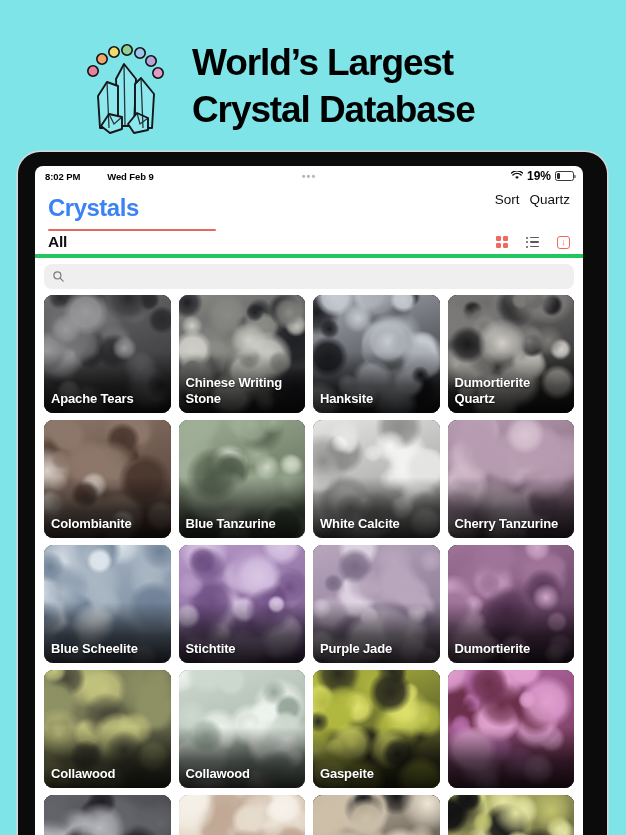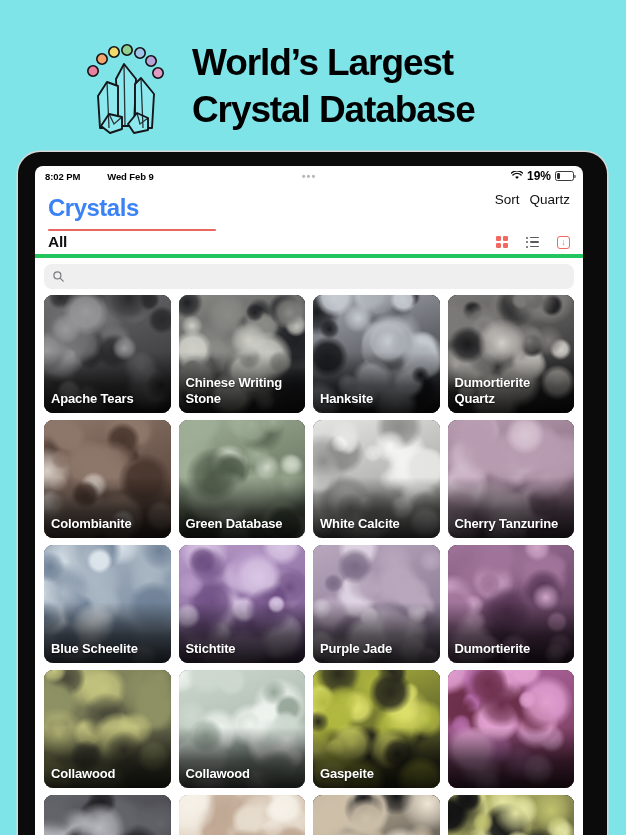--- a/index.html
+++ b/index.html
@@ -379,21 +379,21 @@
       </div>
 
       <div class="card">
         <div class="card-img" style="background: radial-gradient(25.8px at 34.3px 104.7px, rgb(141, 118, 106) 0%, rgba(141, 118, 106, 0.56) 62%, rgba(0, 0, 0, 0) 100%), radial-gradient(16.1px at 117.1px 96.3px, rgb(141, 118, 106) 0%, rgba(141, 118, 106, 0.9) 62%, rgba(0, 0, 0, 0) 100%), radial-gradient(10.7px at 17.3px 39px, rgb(141, 118, 106) 0%, rgba(141, 118, 106, 0.67) 62%, rgba(0, 0, 0, 0) 100%), radial-gradient(24.2px at 3.1px 50.9px, rgb(217, 207, 198) 0%, rgba(217, 207, 198, 0.52) 62%, rgba(0, 0, 0, 0) 100%), radial-gradient(20px at 9.5px 4px, rgb(141, 118, 106) 0%, rgba(141, 118, 106, 0.66) 62%, rgba(0, 0, 0, 0) 100%), radial-gradient(14.6px at 41.5px 74.6px, rgb(74, 55, 46) 0%, rgba(74, 55, 46, 0.77) 62%, rgba(0, 0, 0, 0) 100%), radial-gradient(15.5px at 73.3px 110.5px, rgb(141, 118, 106) 0%, rgba(141, 118, 106, 0.86) 62%, rgba(0, 0, 0, 0) 100%), radial-gradient(10.4px at 14.7px 63px, rgb(141, 118, 106) 0%, rgba(141, 118, 106, 0.89) 62%, rgba(0, 0, 0, 0) 100%), radial-gradient(18.6px at 23.9px 16.6px, rgb(141, 118, 106) 0%, rgba(141, 118, 106, 0.93) 62%, rgba(0, 0, 0, 0) 100%), radial-gradient(21.5px at 5.9px 109.2px, rgb(141, 118, 106) 0%, rgba(141, 118, 106, 0.66) 62%, rgba(0, 0, 0, 0) 100%), radial-gradient(25.5px at 34.1px 104.5px, rgb(141, 118, 106) 0%, rgba(141, 118, 106, 0.86) 62%, rgba(0, 0, 0, 0) 100%), radial-gradient(13.8px at 49.8px 65.5px, rgb(217, 207, 198) 0%, rgba(217, 207, 198, 0.63) 62%, rgba(0, 0, 0, 0) 100%), radial-gradient(12.6px at 15.9px 10.2px, rgb(141, 118, 106) 0%, rgba(141, 118, 106, 0.63) 62%, rgba(0, 0, 0, 0) 100%), radial-gradient(27.5px at 45.8px 46.5px, rgb(141, 118, 106) 0%, rgba(141, 118, 106, 0.83) 62%, rgba(0, 0, 0, 0) 100%), radial-gradient(21.5px at 24.7px 79.2px, rgb(141, 118, 106) 0%, rgba(141, 118, 106, 0.5) 62%, rgba(0, 0, 0, 0) 100%), radial-gradient(14.7px at 6.7px 84.5px, rgb(217, 207, 198) 0%, rgba(217, 207, 198, 0.76) 62%, rgba(0, 0, 0, 0) 100%), radial-gradient(26.7px at 100.5px 59.4px, rgb(74, 55, 46) 0%, rgba(74, 55, 46, 0.95) 62%, rgba(0, 0, 0, 0) 100%), radial-gradient(21.5px at 41.8px 39.8px, rgb(141, 118, 106) 0%, rgba(141, 118, 106, 0.51) 62%, rgba(0, 0, 0, 0) 100%), radial-gradient(12.3px at 79px 101.7px, rgb(217, 207, 198) 0%, rgba(217, 207, 198, 0.86) 62%, rgba(0, 0, 0, 0) 100%), radial-gradient(21.1px at 7.9px 34px, rgb(74, 55, 46) 0%, rgba(74, 55, 46, 0.52) 62%, rgba(0, 0, 0, 0) 100%), radial-gradient(27.9px at 66.5px 47.7px, rgb(141, 118, 106) 0%, rgba(141, 118, 106, 0.76) 62%, rgba(0, 0, 0, 0) 100%), radial-gradient(17.6px at 78.8px 19.9px, rgb(74, 55, 46) 0%, rgba(74, 55, 46, 0.87) 62%, rgba(0, 0, 0, 0) 100%), radial-gradient(16.9px at 36.2px 110.2px, rgb(141, 118, 106) 0%, rgba(141, 118, 106, 0.83) 62%, rgba(0, 0, 0, 0) 100%), radial-gradient(23.6px at 46px 94.6px, rgb(141, 118, 106) 0%, rgba(141, 118, 106, 0.94) 62%, rgba(0, 0, 0, 0) 100%), radial-gradient(15.8px at 92.4px 11.7px, rgb(141, 118, 106) 0%, rgba(141, 118, 106, 0.94) 62%, rgba(0, 0, 0, 0) 100%), radial-gradient(27.4px at 85.1px 8.4px, rgb(141, 118, 106) 0%, rgba(141, 118, 106, 0.6) 62%, rgba(0, 0, 0, 0) 100%), radial-gradient(24.2px at 77.6px 95.9px, rgb(141, 118, 106) 0%, rgba(141, 118, 106, 0.77) 62%, rgba(0, 0, 0, 0) 100%), radial-gradient(13.1px at 92.2px 52px, rgb(141, 118, 106) 0%, rgba(141, 118, 106, 0.89) 62%, rgba(0, 0, 0, 0) 100%), radial-gradient(11.4px at 85.1px 35.1px, rgb(74, 55, 46) 0%, rgba(74, 55, 46, 0.93) 62%, rgba(0, 0, 0, 0) 100%), radial-gradient(14.1px at 39.6px 92.4px, rgb(141, 118, 106) 0%, rgba(141, 118, 106, 0.89) 62%, rgba(0, 0, 0, 0) 100%), radial-gradient(14.8px at 71.2px 57.9px, rgb(141, 118, 106) 0%, rgba(141, 118, 106, 0.75) 62%, rgba(0, 0, 0, 0) 100%), radial-gradient(25.9px at 6.7px 96.7px, rgb(217, 207, 198) 0%, rgba(217, 207, 198, 0.45) 62%, rgba(0, 0, 0, 0) 100%), radial-gradient(13.5px at 86.5px 22.4px, rgb(74, 55, 46) 0%, rgba(74, 55, 46, 0.49) 62%, rgba(0, 0, 0, 0) 100%), radial-gradient(27.5px at 72.2px 98.2px, rgb(141, 118, 106) 0%, rgba(141, 118, 106, 0.82) 62%, rgba(0, 0, 0, 0) 100%), linear-gradient(160deg, rgb(141, 118, 106) 0%, rgb(74, 55, 46) 100%) rgb(74, 55, 46); background-blend-mode: normal;"></div>
         <div class="card-shade"></div>
         <div class="card-label">Colombianite</div>
       </div>
       <div class="card">
         <div class="card-img" style="background: radial-gradient(11.2px at 110.7px 44.1px, rgb(205, 214, 196) 0%, rgba(205, 214, 196, 0.5) 62%, rgba(0, 0, 0, 0) 100%), radial-gradient(25px at 107.9px 64.9px, rgb(159, 174, 150) 0%, rgba(159, 174, 150, 0.46) 62%, rgba(0, 0, 0, 0) 100%), radial-gradient(21.4px at 72.4px 4.5px, rgb(159, 174, 150) 0%, rgba(159, 174, 150, 0.74) 62%, rgba(0, 0, 0, 0) 100%), radial-gradient(27.7px at 34.2px 54.8px, rgb(78, 91, 72) 0%, rgba(78, 91, 72, 0.66) 62%, rgba(0, 0, 0, 0) 100%), radial-gradient(22.3px at 48.7px 72.6px, rgb(159, 174, 150) 0%, rgba(159, 174, 150, 0.77) 62%, rgba(0, 0, 0, 0) 100%), radial-gradient(18.6px at 52.5px 50.8px, rgb(78, 91, 72) 0%, rgba(78, 91, 72, 0.86) 62%, rgba(0, 0, 0, 0) 100%), radial-gradient(10.6px at 14.1px 51.8px, rgb(159, 174, 150) 0%, rgba(159, 174, 150, 0.65) 62%, rgba(0, 0, 0, 0) 100%), radial-gradient(24.1px at 65.5px 80.2px, rgb(159, 174, 150) 0%, rgba(159, 174, 150, 0.48) 62%, rgba(0, 0, 0, 0) 100%), radial-gradient(12.9px at 93.7px 1.6px, rgb(159, 174, 150) 0%, rgba(159, 174, 150, 0.49) 62%, rgba(0, 0, 0, 0) 100%), radial-gradient(23.5px at 82.7px 10.4px, rgb(78, 91, 72) 0%, rgba(78, 91, 72, 0.54) 62%, rgba(0, 0, 0, 0) 100%), radial-gradient(19.3px at 23.5px 3.4px, rgb(159, 174, 150) 0%, rgba(159, 174, 150, 0.83) 62%, rgba(0, 0, 0, 0) 100%), radial-gradient(25.9px at 29.2px 79px, rgb(159, 174, 150) 0%, rgba(159, 174, 150, 0.72) 62%, rgba(0, 0, 0, 0) 100%), radial-gradient(19.9px at 49.9px 43.9px, rgb(205, 214, 196) 0%, rgba(205, 214, 196, 0.83) 62%, rgba(0, 0, 0, 0) 100%), radial-gradient(11px at 114.1px 45.2px, rgb(205, 214, 196) 0%, rgba(205, 214, 196, 0.5) 62%, rgba(0, 0, 0, 0) 100%), radial-gradient(13.9px at 78.2px 34.7px, rgb(159, 174, 150) 0%, rgba(159, 174, 150, 0.5) 62%, rgba(0, 0, 0, 0) 100%), radial-gradient(16.9px at 61.7px 0.1px, rgb(159, 174, 150) 0%, rgba(159, 174, 150, 0.6) 62%, rgba(0, 0, 0, 0) 100%), radial-gradient(11px at 56.5px 39.1px, rgb(78, 91, 72) 0%, rgba(78, 91, 72, 0.63) 62%, rgba(0, 0, 0, 0) 100%), radial-gradient(13.4px at 88px 47.3px, rgb(205, 214, 196) 0%, rgba(205, 214, 196, 0.52) 62%, rgba(0, 0, 0, 0) 100%), radial-gradient(20.7px at 106.4px 104.7px, rgb(78, 91, 72) 0%, rgba(78, 91, 72, 0.93) 62%, rgba(0, 0, 0, 0) 100%), radial-gradient(17.5px at 55.6px 116px, rgb(159, 174, 150) 0%, rgba(159, 174, 150, 0.88) 62%, rgba(0, 0, 0, 0) 100%), radial-gradient(25.4px at 78.1px 71.1px, rgb(159, 174, 150) 0%, rgba(159, 174, 150, 0.75) 62%, rgba(0, 0, 0, 0) 100%), radial-gradient(16.7px at 28.2px 86.2px, rgb(159, 174, 150) 0%, rgba(159, 174, 150, 0.51) 62%, rgba(0, 0, 0, 0) 100%), radial-gradient(21.6px at 114.7px 114.4px, rgb(205, 214, 196) 0%, rgba(205, 214, 196, 0.82) 62%, rgba(0, 0, 0, 0) 100%), radial-gradient(11.9px at 47.2px 79.3px, rgb(78, 91, 72) 0%, rgba(78, 91, 72, 0.51) 62%, rgba(0, 0, 0, 0) 100%), radial-gradient(18.2px at 48.9px 81px, rgb(205, 214, 196) 0%, rgba(205, 214, 196, 0.49) 62%, rgba(0, 0, 0, 0) 100%), radial-gradient(10.7px at 32.6px 63.6px, rgb(78, 91, 72) 0%, rgba(78, 91, 72, 0.91) 62%, rgba(0, 0, 0, 0) 100%), radial-gradient(10px at 52.7px 70.4px, rgb(159, 174, 150) 0%, rgba(159, 174, 150, 0.94) 62%, rgba(0, 0, 0, 0) 100%), radial-gradient(20.7px at 13.6px 51.1px, rgb(159, 174, 150) 0%, rgba(159, 174, 150, 0.9) 62%, rgba(0, 0, 0, 0) 100%), radial-gradient(25px at 48px 83.3px, rgb(205, 214, 196) 0%, rgba(205, 214, 196, 0.93) 62%, rgba(0, 0, 0, 0) 100%), radial-gradient(27.8px at 8.5px 21.6px, rgb(159, 174, 150) 0%, rgba(159, 174, 150, 0.72) 62%, rgba(0, 0, 0, 0) 100%), radial-gradient(15.2px at 64.1px 87.8px, rgb(78, 91, 72) 0%, rgba(78, 91, 72, 0.45) 62%, rgba(0, 0, 0, 0) 100%), radial-gradient(20.9px at 100px 97.2px, rgb(159, 174, 150) 0%, rgba(159, 174, 150, 0.7) 62%, rgba(0, 0, 0, 0) 100%), radial-gradient(22.4px at 20.5px 108.2px, rgb(78, 91, 72) 0%, rgba(78, 91, 72, 0.84) 62%, rgba(0, 0, 0, 0) 100%), radial-gradient(14.7px at 12.3px 46px, rgb(159, 174, 150) 0%, rgba(159, 174, 150, 0.86) 62%, rgba(0, 0, 0, 0) 100%), linear-gradient(160deg, rgb(159, 174, 150) 0%, rgb(78, 91, 72) 100%) rgb(78, 91, 72); background-blend-mode: normal;"></div>
         <div class="card-shade"></div>
-        <div class="card-label">Green Database</div>
+        <div class="card-label">Blue Tanzurine</div>
       </div>
       <div class="card">
         <div class="card-img" style="background: radial-gradient(23.5px at 113px 49.5px, rgb(228, 228, 226) 0%, rgba(228, 228, 226, 0.86) 62%, rgba(0, 0, 0, 0) 100%), radial-gradient(16.6px at 77.1px 26.2px, rgb(247, 247, 245) 0%, rgba(247, 247, 245, 0.53) 62%, rgba(0, 0, 0, 0) 100%), radial-gradient(28px at 10.2px 41.1px, rgb(141, 141, 139) 0%, rgba(141, 141, 139, 0.55) 62%, rgba(0, 0, 0, 0) 100%), radial-gradient(19.2px at 114px 47.2px, rgb(228, 228, 226) 0%, rgba(228, 228, 226, 0.94) 62%, rgba(0, 0, 0, 0) 100%), radial-gradient(13.9px at 116.1px 41.7px, rgb(228, 228, 226) 0%, rgba(228, 228, 226, 0.48) 62%, rgba(0, 0, 0, 0) 100%), radial-gradient(9.1px at 26.2px 23.9px, rgb(247, 247, 245) 0%, rgba(247, 247, 245, 0.66) 62%, rgba(0, 0, 0, 0) 100%), radial-gradient(21.2px at 63.9px 91.5px, rgb(141, 141, 139) 0%, rgba(141, 141, 139, 0.68) 62%, rgba(0, 0, 0, 0) 100%), radial-gradient(12.5px at 88.6px 87.8px, rgb(247, 247, 245) 0%, rgba(247, 247, 245, 0.59) 62%, rgba(0, 0, 0, 0) 100%), radial-gradient(24.3px at 47.7px 114.6px, rgb(228, 228, 226) 0%, rgba(228, 228, 226, 0.55) 62%, rgba(0, 0, 0, 0) 100%), radial-gradient(16.8px at 112.6px 102.4px, rgb(228, 228, 226) 0%, rgba(228, 228, 226, 0.75) 62%, rgba(0, 0, 0, 0) 100%), radial-gradient(14.7px at 3.5px 59.9px, rgb(247, 247, 245) 0%, rgba(247, 247, 245, 0.65) 62%, rgba(0, 0, 0, 0) 100%), radial-gradient(15.3px at 37.4px 87.8px, rgb(141, 141, 139) 0%, rgba(141, 141, 139, 0.55) 62%, rgba(0, 0, 0, 0) 100%), radial-gradient(26.2px at 98.4px 50.5px, rgb(247, 247, 245) 0%, rgba(247, 247, 245, 0.74) 62%, rgba(0, 0, 0, 0) 100%), radial-gradient(12.6px at 78.1px 59.6px, rgb(228, 228, 226) 0%, rgba(228, 228, 226, 0.47) 62%, rgba(0, 0, 0, 0) 100%), radial-gradient(12.8px at 34.2px 22.4px, rgb(228, 228, 226) 0%, rgba(228, 228, 226, 0.77) 62%, rgba(0, 0, 0, 0) 100%), radial-gradient(21.5px at 114.3px 89.8px, rgb(141, 141, 139) 0%, rgba(141, 141, 139, 0.7) 62%, rgba(0, 0, 0, 0) 100%), radial-gradient(25.6px at 2.2px 51.2px, rgb(247, 247, 245) 0%, rgba(247, 247, 245, 0.67) 62%, rgba(0, 0, 0, 0) 100%), radial-gradient(9.1px at 53.1px 84.9px, rgb(247, 247, 245) 0%, rgba(247, 247, 245, 0.52) 62%, rgba(0, 0, 0, 0) 100%), radial-gradient(9.4px at 60.2px 33.1px, rgb(228, 228, 226) 0%, rgba(228, 228, 226, 0.64) 62%, rgba(0, 0, 0, 0) 100%), radial-gradient(24px at 86.1px 7px, rgb(141, 141, 139) 0%, rgba(141, 141, 139, 0.77) 62%, rgba(0, 0, 0, 0) 100%), radial-gradient(15.6px at 31.9px 14.2px, rgb(228, 228, 226) 0%, rgba(228, 228, 226, 0.69) 62%, rgba(0, 0, 0, 0) 100%), radial-gradient(15.8px at 52.8px 111.9px, rgb(228, 228, 226) 0%, rgba(228, 228, 226, 0.8) 62%, rgba(0, 0, 0, 0) 100%), radial-gradient(15.9px at 3.1px 58.2px, rgb(228, 228, 226) 0%, rgba(228, 228, 226, 0.5) 62%, rgba(0, 0, 0, 0) 100%), radial-gradient(9.1px at 28.7px 41.8px, rgb(141, 141, 139) 0%, rgba(141, 141, 139, 0.68) 62%, rgba(0, 0, 0, 0) 100%), radial-gradient(24.3px at 100.7px 47.1px, rgb(228, 228, 226) 0%, rgba(228, 228, 226, 0.61) 62%, rgba(0, 0, 0, 0) 100%), radial-gradient(20.9px at 30.7px 33.4px, rgb(141, 141, 139) 0%, rgba(141, 141, 139, 0.85) 62%, rgba(0, 0, 0, 0) 100%), radial-gradient(19.7px at 105.5px 78.6px, rgb(247, 247, 245) 0%, rgba(247, 247, 245, 0.86) 62%, rgba(0, 0, 0, 0) 100%), radial-gradient(24.7px at 33.6px 86.1px, rgb(228, 228, 226) 0%, rgba(228, 228, 226, 0.47) 62%, rgba(0, 0, 0, 0) 100%), radial-gradient(27px at 30.6px 80.3px, rgb(141, 141, 139) 0%, rgba(141, 141, 139, 0.8) 62%, rgba(0, 0, 0, 0) 100%), radial-gradient(25.6px at 0.8px 94.1px, rgb(228, 228, 226) 0%, rgba(228, 228, 226, 0.67) 62%, rgba(0, 0, 0, 0) 100%), radial-gradient(16.9px at 18px 78.8px, rgb(228, 228, 226) 0%, rgba(228, 228, 226, 0.45) 62%, rgba(0, 0, 0, 0) 100%), radial-gradient(14.4px at 66.1px 103.2px, rgb(247, 247, 245) 0%, rgba(247, 247, 245, 0.5) 62%, rgba(0, 0, 0, 0) 100%), radial-gradient(21.5px at 92.5px 30px, rgb(247, 247, 245) 0%, rgba(247, 247, 245, 0.61) 62%, rgba(0, 0, 0, 0) 100%), radial-gradient(18.4px at 18.8px 89.2px, rgb(247, 247, 245) 0%, rgba(247, 247, 245, 0.75) 62%, rgba(0, 0, 0, 0) 100%), linear-gradient(160deg, rgb(228, 228, 226) 0%, rgb(141, 141, 139) 100%) rgb(141, 141, 139); background-blend-mode: normal;"></div>
         <div class="card-shade"></div>
         <div class="card-label">White Calcite</div>
       </div>
       <div class="card">
         <div class="card-img" style="background: radial-gradient(23.9px at 62.9px 94.3px, rgb(217, 198, 212) 0%, rgba(217, 198, 212, 0.48) 62%, rgba(0, 0, 0, 0) 100%), radial-gradient(15.3px at 37.9px 35.8px, rgb(183, 155, 176) 0%, rgba(183, 155, 176, 0.89) 62%, rgba(0, 0, 0, 0) 100%), radial-gradient(26.6px at 48.5px 84.3px, rgb(217, 198, 212) 0%, rgba(217, 198, 212, 0.46) 62%, rgba(0, 0, 0, 0) 100%), radial-gradient(20.1px at 77px 14.4px, rgb(217, 198, 212) 0%, rgba(217, 198, 212, 0.71) 62%, rgba(0, 0, 0, 0) 100%), radial-gradient(22.3px at 87px 31.7px, rgb(183, 155, 176) 0%, rgba(183, 155, 176, 0.46) 62%, rgba(0, 0, 0, 0) 100%), radial-gradient(16.2px at 60.6px 25px, rgb(183, 155, 176) 0%, rgba(183, 155, 176, 0.58) 62%, rgba(0, 0, 0, 0) 100%), radial-gradient(26.6px at 34.2px 30.6px, rgb(183, 155, 176) 0%, rgba(183, 155, 176, 0.73) 62%, rgba(0, 0, 0, 0) 100%), radial-gradient(11.7px at 67.7px 116px, rgb(183, 155, 176) 0%, rgba(183, 155, 176, 0.52) 62%, rgba(0, 0, 0, 0) 100%), radial-gradient(26.7px at 87.9px 26.1px, rgb(183, 155, 176) 0%, rgba(183, 155, 176, 0.77) 62%, rgba(0, 0, 0, 0) 100%), radial-gradient(23.7px at 57.7px 41.1px, rgb(183, 155, 176) 0%, rgba(183, 155, 176, 0.73) 62%, rgba(0, 0, 0, 0) 100%), radial-gradient(22.8px at 30.3px 9.9px, rgb(183, 155, 176) 0%, rgba(183, 155, 176, 0.92) 62%, rgba(0, 0, 0, 0) 100%), radial-gradient(13.6px at 67.3px 85.9px, rgb(183, 155, 176) 0%, rgba(183, 155, 176, 0.85) 62%, rgba(0, 0, 0, 0) 100%), radial-gradient(24.5px at 20.9px 41px, rgb(217, 198, 212) 0%, rgba(217, 198, 212, 0.53) 62%, rgba(0, 0, 0, 0) 100%), radial-gradient(19.1px at 12.6px 86.1px, rgb(183, 155, 176) 0%, rgba(183, 155, 176, 0.66) 62%, rgba(0, 0, 0, 0) 100%), radial-gradient(25.6px at 98.5px 56.5px, rgb(183, 155, 176) 0%, rgba(183, 155, 176, 0.66) 62%, rgba(0, 0, 0, 0) 100%), radial-gradient(16.6px at 1px 100.5px, rgb(217, 198, 212) 0%, rgba(217, 198, 212, 0.77) 62%, rgba(0, 0, 0, 0) 100%), radial-gradient(18.6px at 95.1px 82.8px, rgb(109, 84, 102) 0%, rgba(109, 84, 102, 0.8) 62%, rgba(0, 0, 0, 0) 100%), radial-gradient(25.8px at 117.4px 37.3px, rgb(183, 155, 176) 0%, rgba(183, 155, 176, 0.8) 62%, rgba(0, 0, 0, 0) 100%), radial-gradient(11.9px at 74.8px 39.4px, rgb(183, 155, 176) 0%, rgba(183, 155, 176, 0.71) 62%, rgba(0, 0, 0, 0) 100%), radial-gradient(13.6px at 48.4px 43.2px, rgb(183, 155, 176) 0%, rgba(183, 155, 176, 0.65) 62%, rgba(0, 0, 0, 0) 100%), radial-gradient(25.5px at 23.5px 24.7px, rgb(183, 155, 176) 0%, rgba(183, 155, 176, 0.7) 62%, rgba(0, 0, 0, 0) 100%), radial-gradient(21px at 21.4px 53.2px, rgb(183, 155, 176) 0%, rgba(183, 155, 176, 0.59) 62%, rgba(0, 0, 0, 0) 100%), radial-gradient(27.5px at 6.5px 112.3px, rgb(217, 198, 212) 0%, rgba(217, 198, 212, 0.68) 62%, rgba(0, 0, 0, 0) 100%), radial-gradient(20.6px at 76.3px 35.8px, rgb(217, 198, 212) 0%, rgba(217, 198, 212, 0.52) 62%, rgba(0, 0, 0, 0) 100%), radial-gradient(27.9px at 68.7px 39.1px, rgb(217, 198, 212) 0%, rgba(217, 198, 212, 0.45) 62%, rgba(0, 0, 0, 0) 100%), radial-gradient(25.4px at 16.2px 68.2px, rgb(217, 198, 212) 0%, rgba(217, 198, 212, 0.95) 62%, rgba(0, 0, 0, 0) 100%), radial-gradient(22.9px at 85.2px 85.6px, rgb(217, 198, 212) 0%, rgba(217, 198, 212, 0.62) 62%, rgba(0, 0, 0, 0) 100%), radial-gradient(19.6px at 32.4px 10.7px, rgb(217, 198, 212) 0%, rgba(217, 198, 212, 0.94) 62%, rgba(0, 0, 0, 0) 100%), radial-gradient(10.2px at 68.3px 59.2px, rgb(183, 155, 176) 0%, rgba(183, 155, 176, 0.46) 62%, rgba(0, 0, 0, 0) 100%), radial-gradient(15.2px at 98.9px 106.2px, rgb(109, 84, 102) 0%, rgba(109, 84, 102, 0.53) 62%, rgba(0, 0, 0, 0) 100%), radial-gradient(26.2px at 28.5px 18.1px, rgb(183, 155, 176) 0%, rgba(183, 155, 176, 0.83) 62%, rgba(0, 0, 0, 0) 100%), radial-gradient(22.8px at 57.9px 111.4px, rgb(217, 198, 212) 0%, rgba(217, 198, 212, 0.92) 62%, rgba(0, 0, 0, 0) 100%), radial-gradient(23.1px at 95.5px 29.8px, rgb(183, 155, 176) 0%, rgba(183, 155, 176, 0.91) 62%, rgba(0, 0, 0, 0) 100%), radial-gradient(12.8px at 55.3px 37.9px, rgb(183, 155, 176) 0%, rgba(183, 155, 176, 0.88) 62%, rgba(0, 0, 0, 0) 100%), linear-gradient(160deg, rgb(183, 155, 176) 0%, rgb(109, 84, 102) 100%) rgb(109, 84, 102); background-blend-mode: normal;"></div>
         <div class="card-shade"></div>
         <div class="card-label">Cherry Tanzurine</div>

